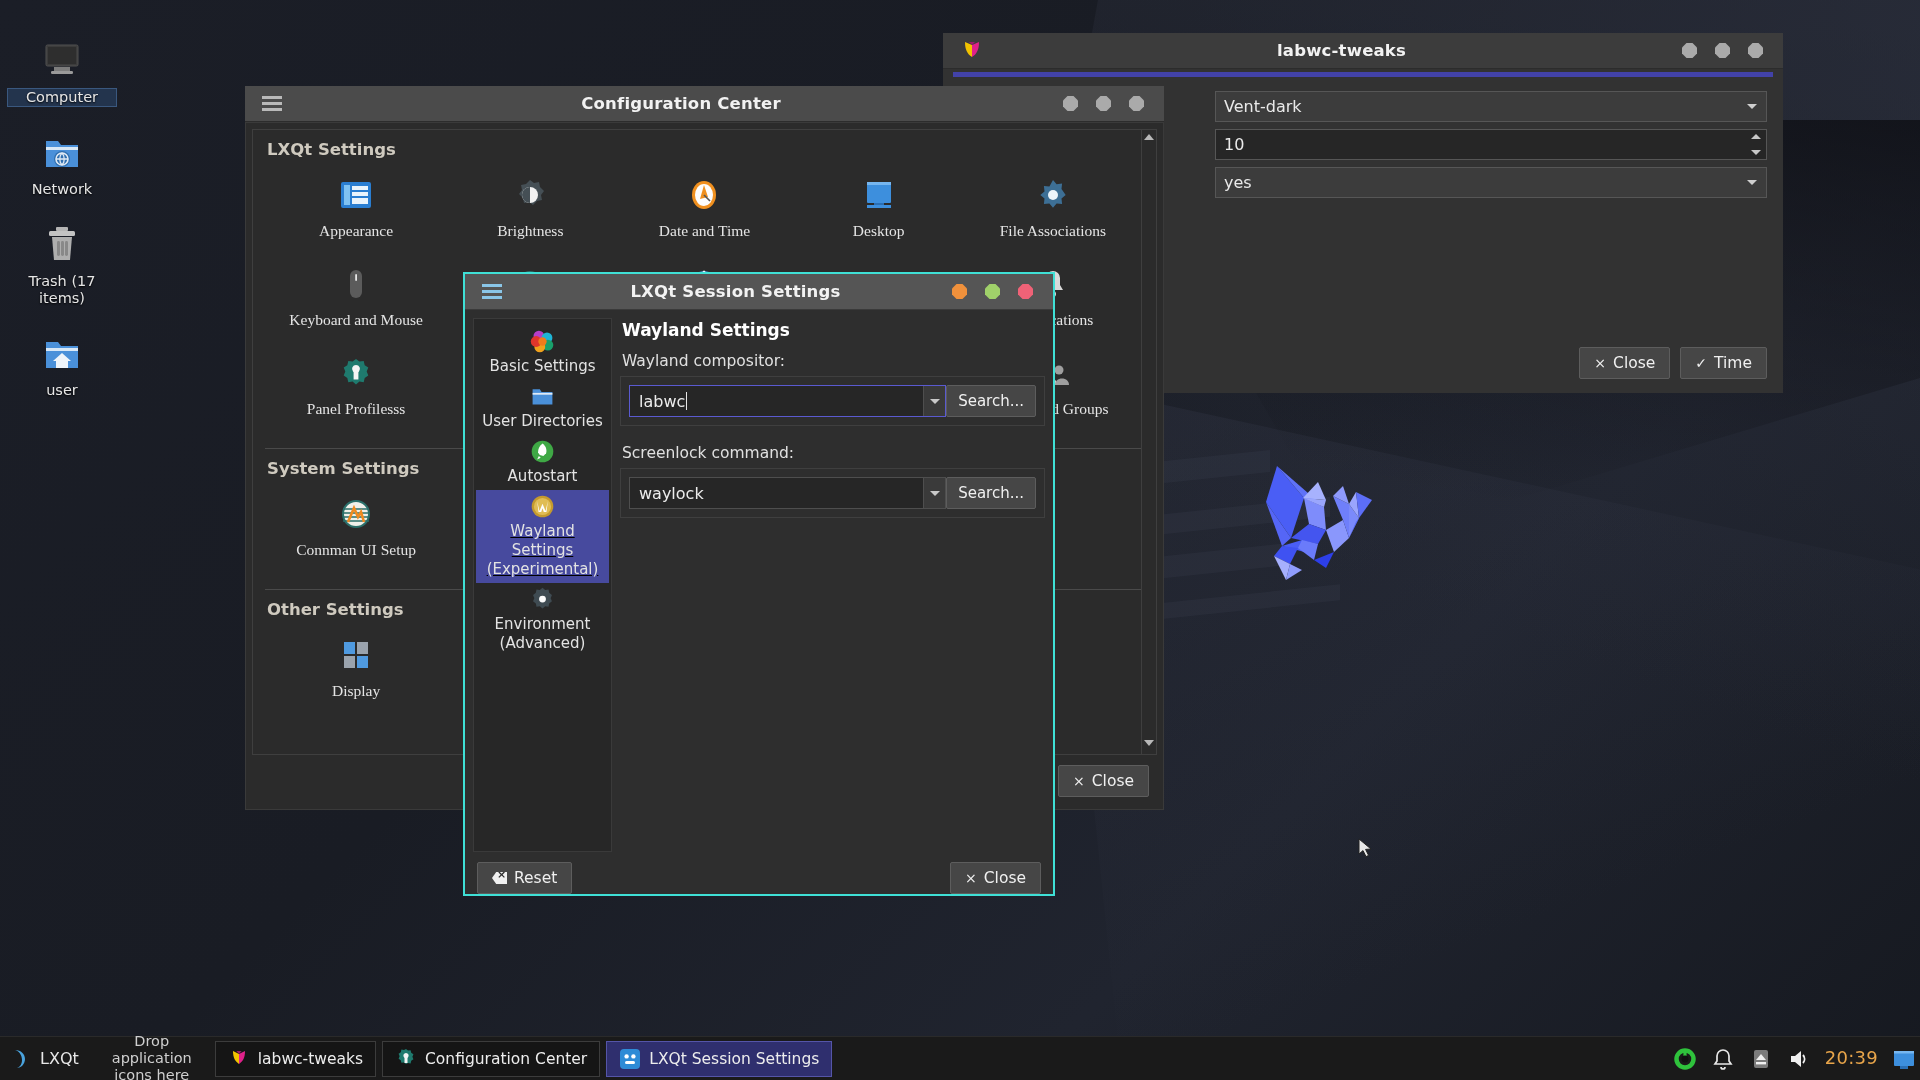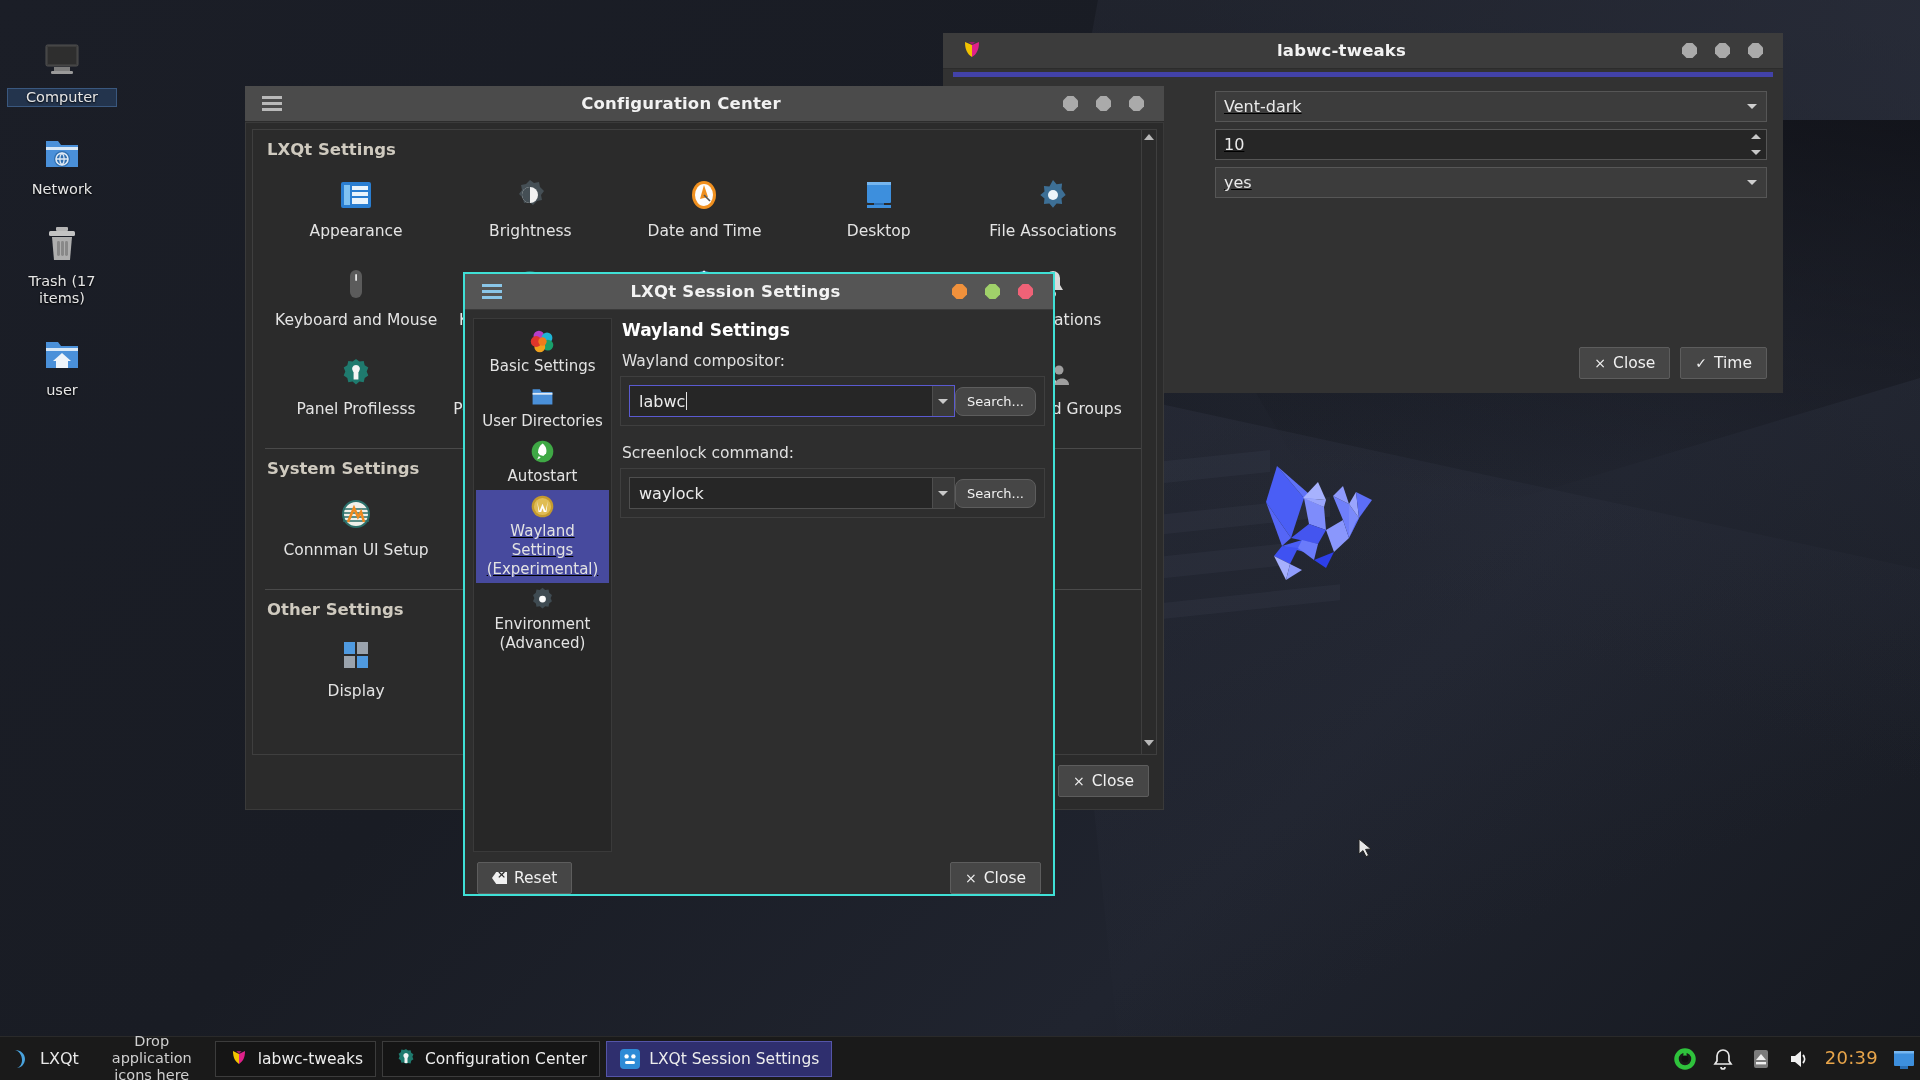--- a/index.html
+++ b/index.html
@@ -91,21 +91,21 @@
   
   #labwc-tweaks { left: 943px; top: 33px; width: 840px; height: 360px; }
   #labwc-tweaks .titlebar { background: #3c3c3c; }
   #labwc-tweaks .tb-left { width: 58px; }
   #labwc-tweaks .body {
     height: calc(100% - 36px);
     background: #323232;
     display: flex; flex-direction: column;
   }
   .lt-accentbar { height: 5px; background: #4242a8; margin: 3px 10px 0 10px; }
-  .lt-form { padding: 10px 16px 0 16px; flex: 1; text-decoration: underline; }
+  .lt-form { padding: 10px 16px 0 16px; flex: 1; }
   .lt-row { display: flex; align-items: center; height: 38px; margin-bottom: 0; }
   .lt-label {
     width: 256px; color: #e2e2e2; font-size: 16px; padding-right: 12px;
   }
   .lt-field {
     flex: 1; height: 31px;
     background: #3c3c3c; border: 1px solid #565656;
     color: #eaeaea; font-size: 16px;
     display: flex; align-items: center; padding: 0 8px;
     position: relative;
@@ -159,21 +159,21 @@
     display: grid; grid-template-columns: repeat(5, 1fr);
     padding: 4px 16px 6px 16px;
   }
   .cc-item {
     display: flex; flex-direction: column; align-items: center;
     padding: 12px 4px 14px 4px; cursor: default;
   }
   .cc-item .ico { width: 36px; height: 36px; display: block; }
   .cc-item .lbl {
     margin-top: 9px; color: #e4e4e4; font-size: 15.5px;
-    text-align: center; line-height: 18px;
+    text-align: center; line-height: 18px; font-family: Liberation Serif, serif;
   }
   .cc-vscroll {
     position: absolute; right: 0; top: 0; bottom: 0; width: 15px;
     background: #2b2b2b; border-left: 1px solid #3f3f3f;
   }
   .cc-vscroll .arr {
     width: 0; height: 0; margin: 4px auto;
     border-left: 5px solid transparent; border-right: 5px solid transparent;
   }
   .cc-vscroll .up { border-bottom: 6px solid #b8b8b8; }
@@ -235,21 +235,21 @@
     width: 0; height: 0; display: block;
     border-left: 5px solid transparent; border-right: 5px solid transparent;
     border-top: 5px solid #c9c9c9;
   }
   .txt-caret {
     display: inline-block; width: 1px; height: 18px;
     background: #e6e6e6; margin-left: 1px; vertical-align: -3px;
   }
   .ss-btn {
     background: #464646; border: 1px solid #5d5d5d; color: #f0f0f0;
-    font-size: 13px; padding: 6px 11px; border-radius: 8px; cursor: default;
+    font-size: 15px; padding: 6px 11px; border-radius: 2px; cursor: default;
   }
   .ss-footer {
     display: flex; justify-content: space-between; align-items: center;
     padding: 10px 12px 0 12px;
   }
   .reset-ico {
     display: inline-block; width: 15px; height: 12px;
     background: #f0f0f0;
     clip-path: polygon(28% 0, 100% 0, 100% 100%, 28% 100%, 0 50%);
     position: relative;

